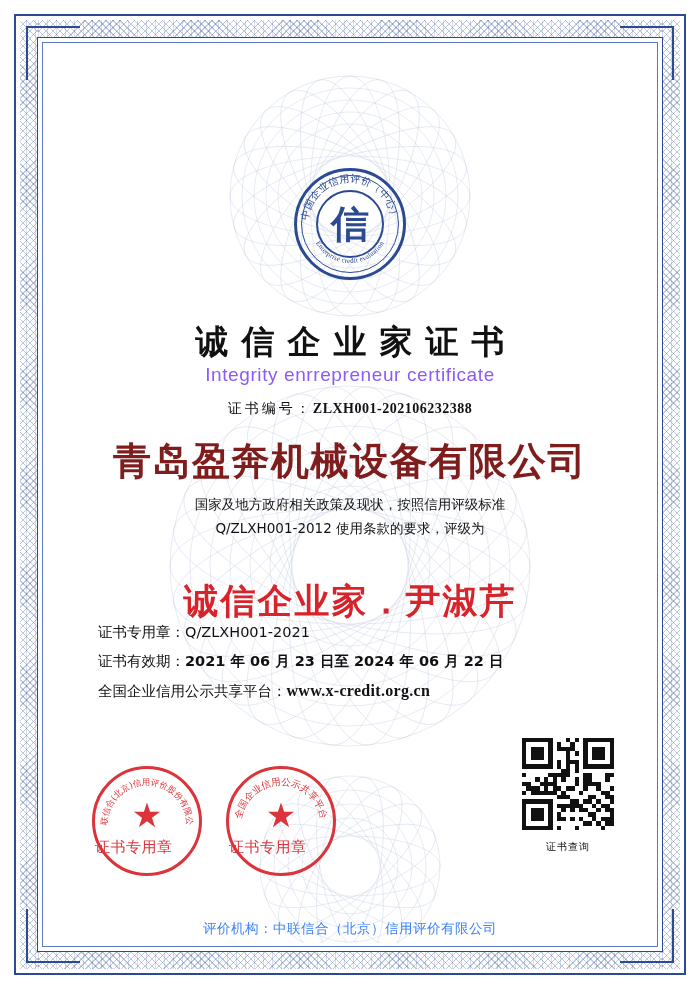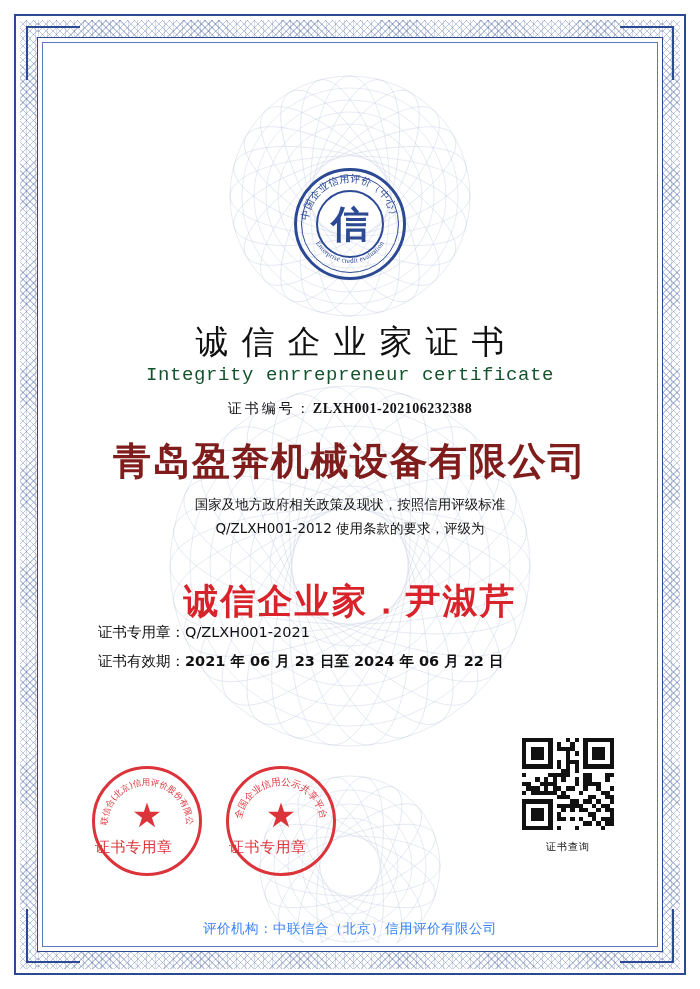--- a/index.html
+++ b/index.html
@@ -127,33 +127,33 @@
     letter-spacing: 0;
   }
   .emblem svg.arc-text { position: absolute; inset: 0; }
 
   .title-cn {
     position: absolute;
     top: 272px;
     left: 0; right: 0;
     font-family: "DejaVu Sans", sans-serif;
     font-size: 33px;
-    font-weight: normal;
+    font-weight: bold;
     letter-spacing: 13px;
     color: #111111;
     text-indent: 13px;
   }
   .title-en {
     position: absolute;
     top: 316px;
     left: 0; right: 0;
-    font-family: Liberation Mono, monospace;
+    font-family: Liberation Sans, sans-serif;
     font-size: 19px;
     letter-spacing: 0.6px;
-    color: #14532d;
+    color: #8b5cf6;
   }
 
   .cert-no {
     position: absolute;
     top: 352px;
     left: 0; right: 0;
     font-family: "DejaVu Sans", sans-serif;
     font-size: 14px;
     color: #111111;
   }
@@ -397,20 +397,23 @@
 
     <div class="award">诚信企业家．尹淑芹</div>
 
     <div class="details">
       <div class="row">
         <span>证书专用章：</span><span>Q/ZLXH001-2021</span>
       </div>
       <div class="row">
         <span>证书有效期：</span><span class="bold-val">2021 年 06 月 23 日至 2024 年 06 月 22 日</span>
       </div>
+      <div class="row">
+        <span>全国企业信用公示共享平台：</span><span class="url">www.x-credit.org.cn</span>
+      </div>
     </div>
 
     <div class="stamp stamp-1">
       <svg class="arc-text" viewBox="0 0 104 104" xmlns="http://www.w3.org/2000/svg">
         <defs>
             <path id="stamp1Arc" d="M 12,56 A 40,40 0 0 1 92,56" fill="none"></path>
           </defs>
         <text font-family="DejaVu Sans, sans-serif" font-size="8.5" fill="#d8232a">
           <textPath href="#stamp1Arc" startOffset="50%" text-anchor="middle">中联信合(北京)信用评价股份有限公司</textPath>
         </text>

